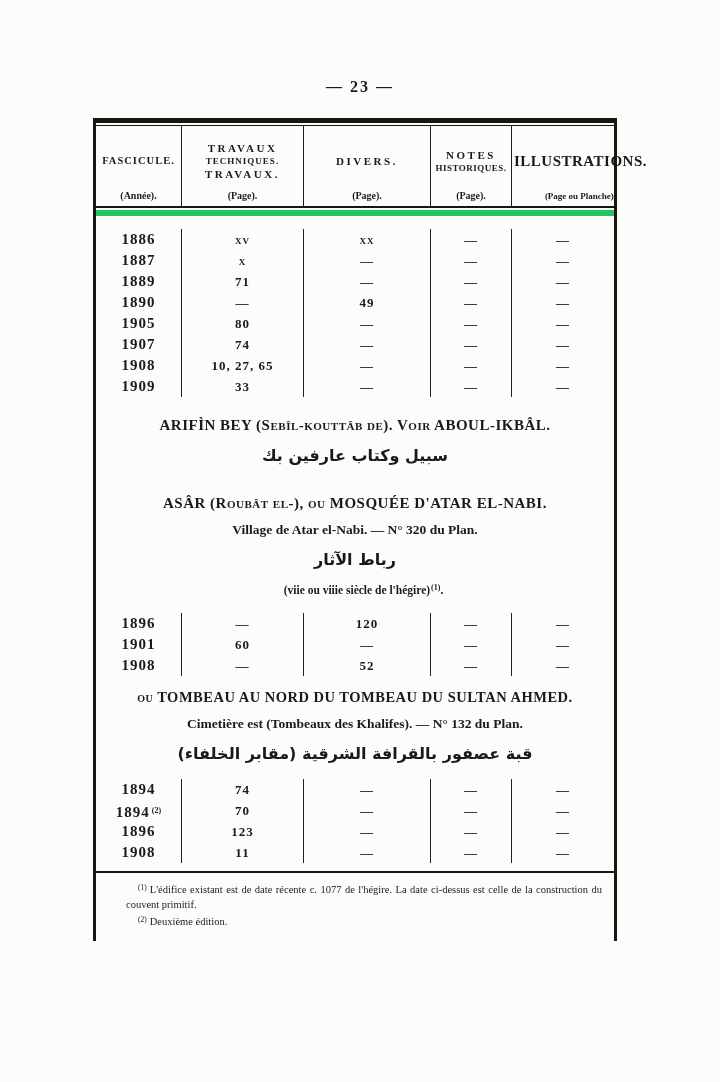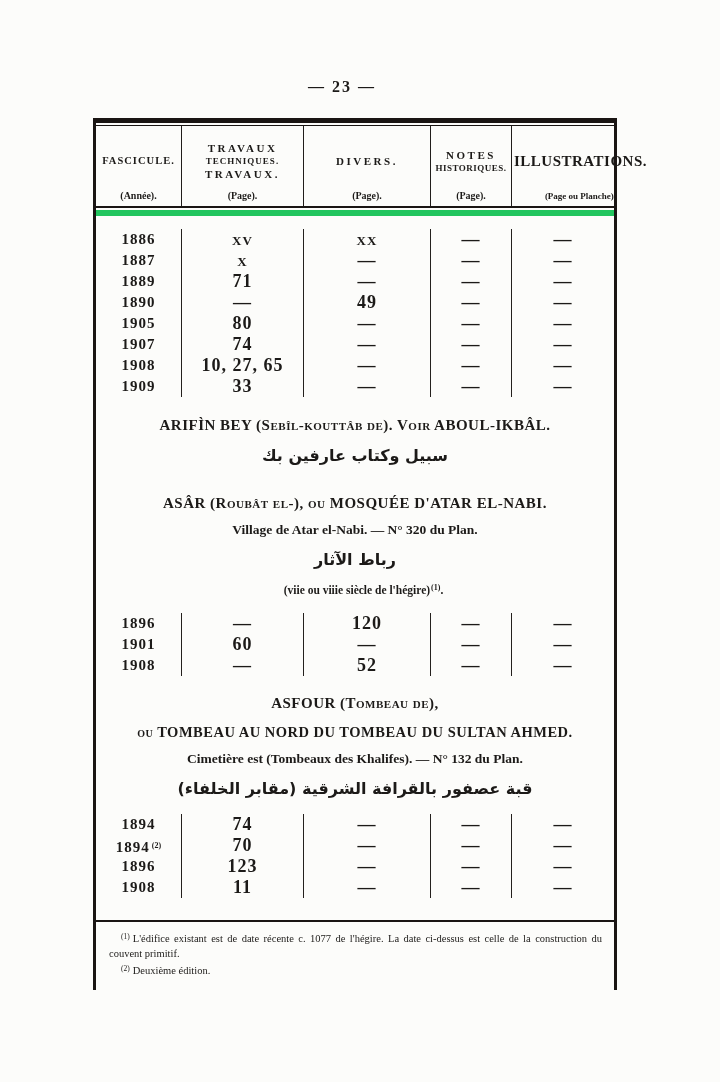--- a/index.html
+++ b/index.html
@@ -3,21 +3,21 @@
 <meta charset="utf-8">
 <style>
   html,body { margin:0; padding:0; background:#e8e8e6; }
   .sheet {
     position:relative; width:720px; height:1082px; margin:0 auto;
     background:#fcfcfa; overflow:hidden;
     font-family:"Liberation Serif","DejaVu Serif",serif; color:#1c1a18;
   }
 
   .pageno {
-    position:absolute; top:78px; left:80px; width:524px;
+    position:absolute; top:78px; left:98px; width:524px;
     text-align:center; font-size:16px; font-weight:bold; letter-spacing:2px;
   }
 
   .frame {
     position:absolute; top:118px; left:93px; width:518px;
     border-left:3px solid #1a1513; border-right:3px solid #1a1513;
     border-top:5px solid #1a1513;
   }
   .frame::before { content:""; display:block; height:1px; background:#1a1513; margin-top:2px; }
 
@@ -43,39 +43,39 @@
   
   .tbody { border-top:6px solid #22c55e; margin-top:2px; }
 
   .sec-rows { padding:13px 0 3px; }
   .sec-rows.s2 { padding:5px 0 2px; }
   .sec-rows.s3 { padding:3px 0 1px; }
   .trow { display:grid; grid-template-columns:86px 122px 127px 81px 1fr; height:21px; }
   .cell { text-align:center; line-height:21px; border-right:1px solid #24201d; }
   .cell:last-child { border-right:none; }
   .cell.year { font-size:15px; font-weight:bold; letter-spacing:1px; }
-  .cell.val  { font-size:18px; font-weight:bold; font-variant:small-caps; letter-spacing:1px; }
+  .cell.val  { font-size:13px; font-weight:bold; font-variant:small-caps; letter-spacing:1px; }
   .rownote { font-size:8px; font-weight:bold; vertical-align:4px; margin-left:2px; letter-spacing:0; }
 
   .hblock { text-align:center; padding-bottom:10px; }
   .hline { font-weight:bold; }
   .hline.main  { font-size:15px; font-variant:small-caps; letter-spacing:0.5px; line-height:20px; margin-top:15px;text-align:center; }
   .hline.main2 { font-size:14.5px; font-variant:small-caps; letter-spacing:0.5px; line-height:20px; margin-top:9px; }
   .hline.sub   { font-size:13.5px; line-height:19px; margin-top:7px; }
   .hline.note  { font-size:11.5px; line-height:16px; margin-top:8px; font-weight:bold;padding-left:17px; }
   .hline.arabic{
     font-family:"DejaVu Sans",sans-serif; font-size:16px; font-weight:bold;
     line-height:25px; margin-top:8px; direction:rtl;
   }
   .fnref { font-size:8px; vertical-align:4px; margin-left:1px; }
 
   
   .footnotes {
-    border-top:2px solid #1a1513; margin-top:21px;
-    padding:7px 12px 12px 13px; text-align:justify;
+    border-top:2px solid #1a1513; margin-top:7px;
+    padding:7px 12px 12px 30px; text-align:justify;
   }
   .fn { margin:0; font-size:10.5px; line-height:15px; text-indent:12px; font-weight:normal; }
   .fnmark { font-size:7.5px; vertical-align:3px; margin-right:3px; }
 </style>
 </head>
 <body>
 
 <div class="sheet">
 
   <div class="pageno">— 23 —</div>
@@ -204,21 +204,20 @@
           </div>
           <div class="trow">
             <div class="cell year">1908</div>
             <div class="cell val">—</div>
             <div class="cell val">52</div>
             <div class="cell val">—</div>
             <div class="cell val">—</div>
           </div>
         </div>
       <div class="hblock">
-          <div class="hline main">ASFOUR (Tombeau de),</div>
           <div class="hline main2">ou TOMBEAU AU NORD DU TOMBEAU DU SULTAN AHMED.</div>
           <div class="hline sub">Cimetière est (Tombeaux des Khalifes). — N° 132 du Plan.</div>
           <div class="hline arabic" dir="rtl">قبة عصفور بالقرافة الشرقية (مقابر الخلفاء)</div>
         </div>
       <div class="sec-rows s3">
           <div class="trow">
             <div class="cell year">1894</div>
             <div class="cell val">74</div>
             <div class="cell val">—</div>
             <div class="cell val">—</div>

